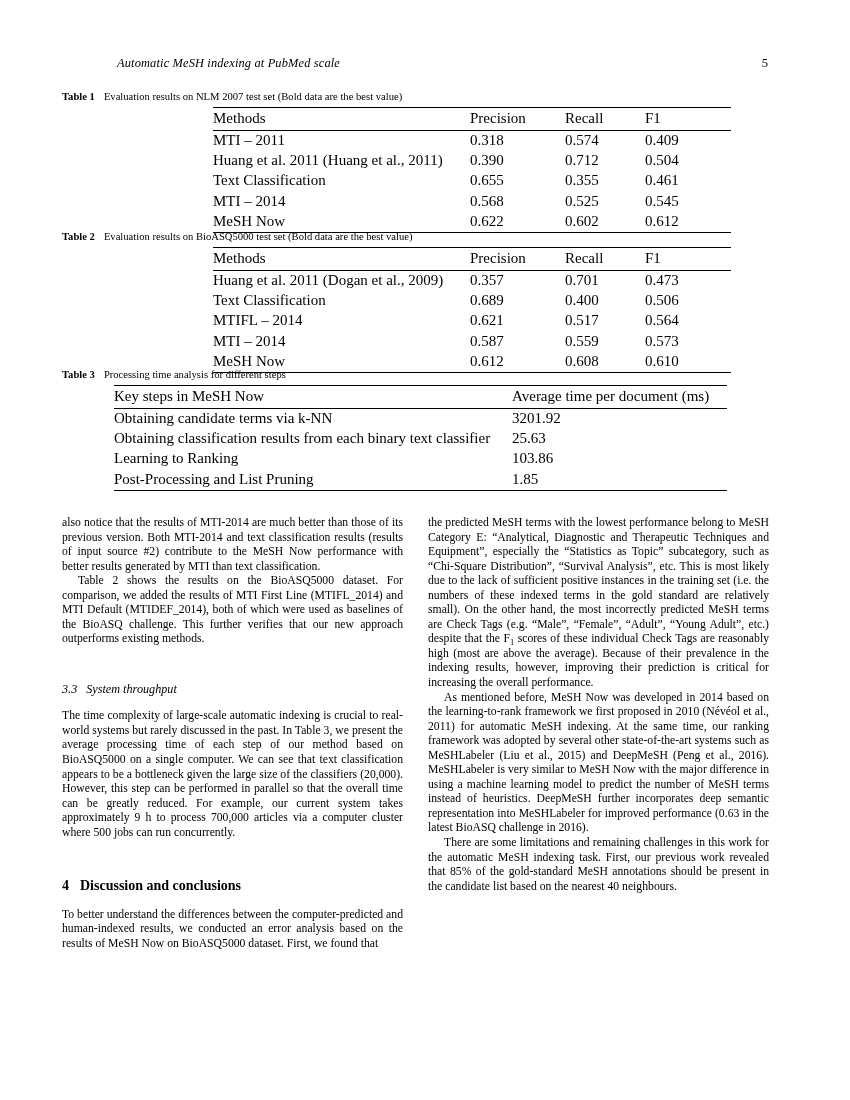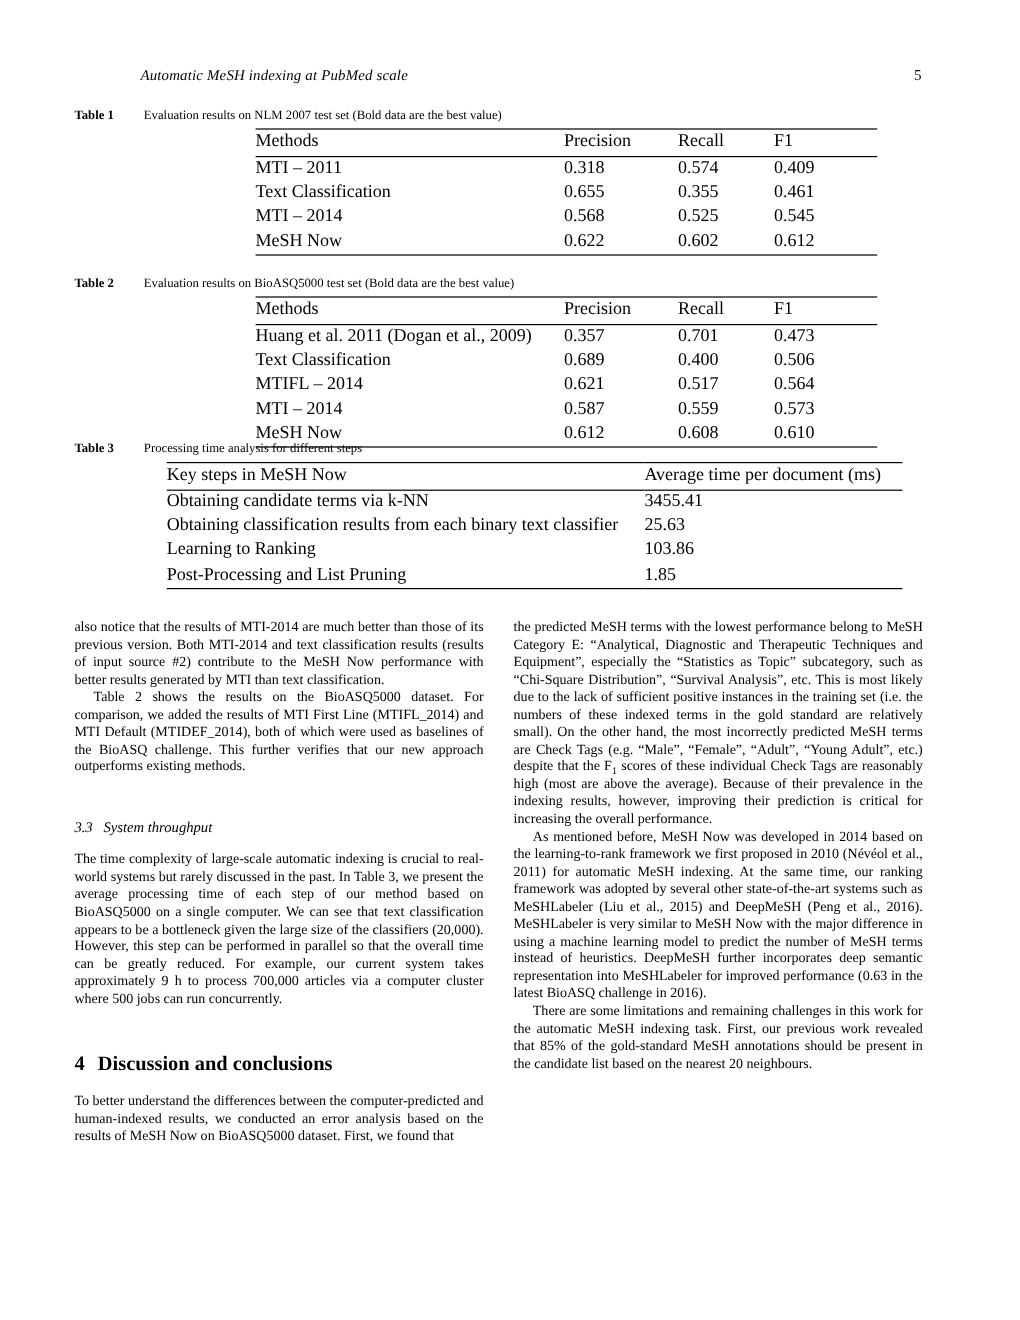--- a/index.html
+++ b/index.html
@@ -46,21 +46,21 @@
   
   .tbl-block { position: absolute; }
   .tbl-caption {
     font-size: 10.6px;
     line-height: 13px;
     margin: 0 0 4px 0;
     white-space: nowrap;
   }
   .tbl-caption .lbl {
     font-weight: bold;
-    margin-right: 25px;
+    margin-right: 9px;
     font-family: Liberation Serif, serif;
   }
   table.data {
     border-collapse: collapse;
     font-size: 15px;
     line-height: 1.0;
   }
   table.data th,
   table.data td {
     padding: 2.6px 0 2.6px 0;
@@ -110,21 +110,21 @@
   h3.sec-sub {
     font-size: 12.2px;
     font-style: italic;
     font-weight: normal;
     margin: 36px 0 13px 0;
     line-height: 1.1;
   }
   h3.sec-sub .num { margin-right: 9px; }
 
   h2.sec-main {
-    font-size: 17px;
+    font-size: 14px;
     font-weight: bold;
     margin: 38px 0 14px 0;
     line-height: 1.1;
   }
   h2.sec-main .num { margin-right: 11px; }
 
   sub { font-size: 0.72em; line-height: 0; }
 </style>
 </head>
 <body>
@@ -150,20 +150,26 @@
         </tr>
       </thead>
       <tbody>
         <tr>
           <td class="c0">MTI – 2011</td>
           <td class="c1">0.318</td>
           <td class="c2">0.574</td>
           <td class="c3">0.409</td>
         </tr>
         <tr>
+          <td class="c0">Huang et al. 2011 (Huang et al., 2011)</td>
+          <td class="c1">0.390</td>
+          <td class="c2 b">0.712</td>
+          <td class="c3">0.504</td>
+        </tr>
+        <tr>
           <td class="c0">Text Classification</td>
           <td class="c1 b">0.655</td>
           <td class="c2">0.355</td>
           <td class="c3">0.461</td>
         </tr>
         <tr>
           <td class="c0">MTI – 2014</td>
           <td class="c1">0.568</td>
           <td class="c2">0.525</td>
           <td class="c3">0.545</td>
@@ -223,31 +229,31 @@
           <td class="c3 b">0.610</td>
         </tr>
       </tbody>
     </table>
   </div>
 
   <div class="tbl-block" id="table3" style="left:62px; top:368px;">
     <p class="tbl-caption">
       <span class="lbl">Table 3</span><span>Processing time analysis for different steps</span>
     </p>
-    <table class="data" style="margin-left:77px;">
+    <table class="data" style="margin-left:52px;">
       <thead>
         <tr>
           <th class="c0">Key steps in MeSH Now</th>
           <th class="c1">Average time per document (ms)</th>
         </tr>
       </thead>
       <tbody>
         <tr>
           <td class="c0">Obtaining candidate terms via k-NN</td>
-          <td class="c1">3455.41</td>
+          <td class="c1">3201.92</td>
         </tr>
         <tr>
           <td class="c0">Obtaining classification results from each binary text classifier</td>
           <td class="c1">25.63</td>
         </tr>
         <tr>
           <td class="c0">Learning to Ranking</td>
           <td class="c1">103.86</td>
         </tr>
         <tr>
@@ -271,16 +277,16 @@
     <h2 class="sec-main">
       <span class="num">4</span><span>Discussion and conclusions</span>
     </h2>
 
     <p>To better understand the differences between the computer-predicted and human-indexed results, we conducted an error analysis based on the results of MeSH Now on BioASQ5000 dataset. First, we found that</p>
   </div>
 
   <div class="col" id="col-right">
     <p><span>the predicted MeSH terms with the lowest performance belong to MeSH Category E: “Analytical, Diagnostic and Therapeutic Techniques and Equipment”, especially the “Statistics as Topic” subcategory, such as “Chi-Square Distribution”, “Survival Analysis”, etc. This is most likely due to the lack of sufficient positive instances in the training set (i.e. the numbers of these indexed terms in the gold standard are relatively small). On the other hand, the most incorrectly predicted MeSH terms are Check Tags (e.g. “Male”, “Female”, “Adult”, “Young Adult”, etc.) despite that the F</span><sub>1</sub><span> scores of these individual Check Tags are reasonably high (most are above the average). Because of their prevalence in the indexing results, however, improving their prediction is critical for increasing the overall performance.</span></p>
     <p class="indent">As mentioned before, MeSH Now was developed in 2014 based on the learning-to-rank framework we first proposed in 2010 (Névéol et al., 2011) for automatic MeSH indexing. At the same time, our ranking framework was adopted by several other state-of-the-art systems such as MeSHLabeler (Liu et al., 2015) and DeepMeSH (Peng et al., 2016). MeSHLabeler is very similar to MeSH Now with the major difference in using a machine learning model to predict the number of MeSH terms instead of heuristics. DeepMeSH further incorporates deep semantic representation into MeSHLabeler for improved performance (0.63 in the latest BioASQ challenge in 2016).</p>
-    <p class="indent">There are some limitations and remaining challenges in this work for the automatic MeSH indexing task. First, our previous work revealed that 85% of the gold-standard MeSH annotations should be present in the candidate list based on the nearest 20 neighbours.</p>
+    <p class="indent">There are some limitations and remaining challenges in this work for the automatic MeSH indexing task. First, our previous work revealed that 85% of the gold-standard MeSH annotations should be present in the candidate list based on the nearest 40 neighbours.</p>
   </div>
 
 </div>
 
 </body></html>

